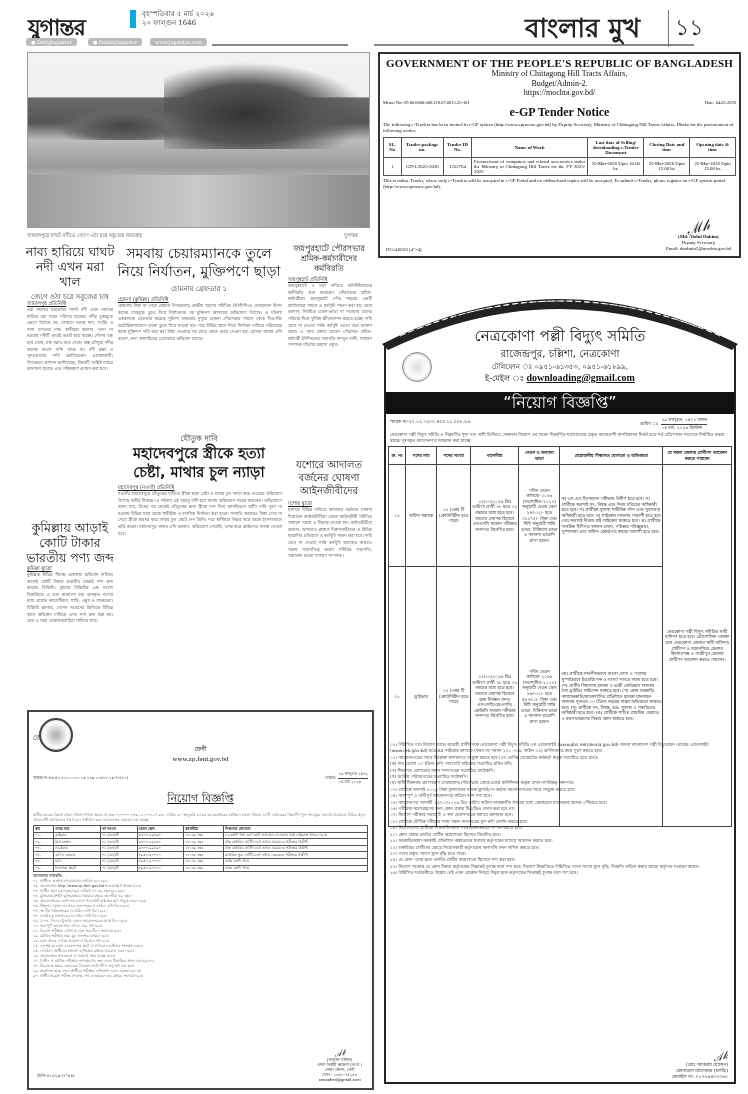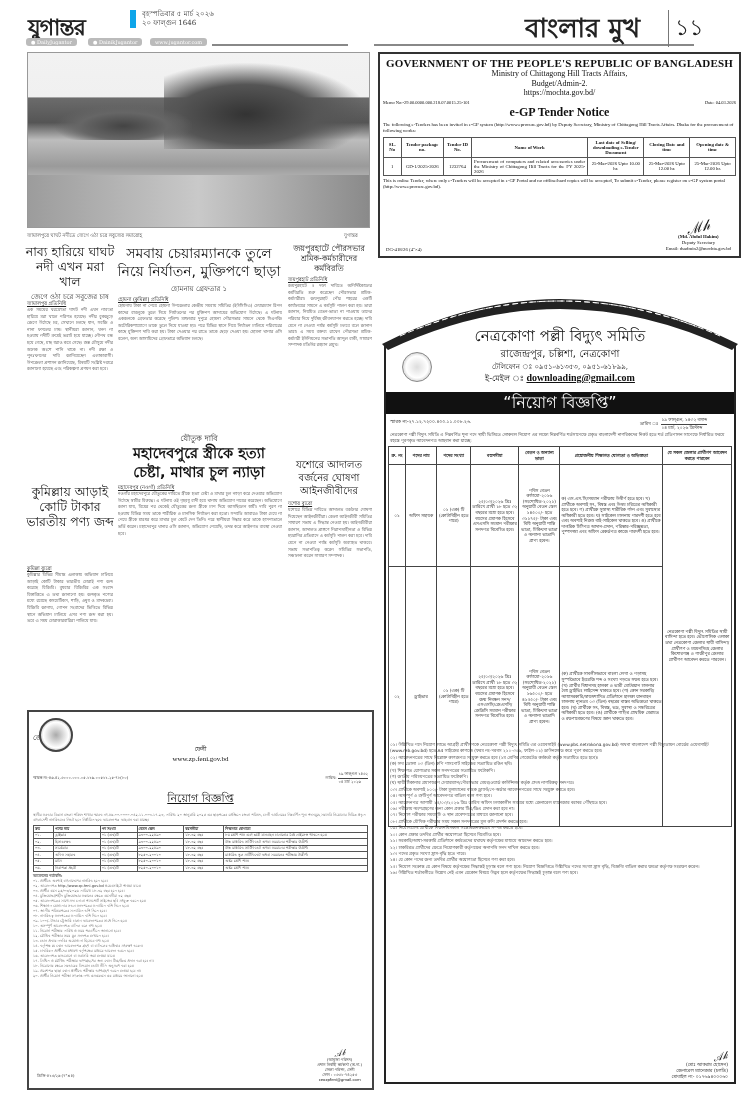--- a/index.html
+++ b/index.html
@@ -84,21 +84,21 @@
   <div class="river"></div>
 </div>
 <div class="abs caption" style="left:27px;top:232px">জামালপুরে ঘাঘট নদীতে জেগে ওঠা চরে সবুজের সমারোহ</div>
 <div class="abs caption" style="left:344px;top:232px">যুগান্তর</div>
 
 <div class="abs hl" style="left:25px;top:244px;width:90px;font-size:12.5px;line-height:15px">নাব্য হারিয়ে ঘাঘট নদী এখন মরা খাল</div>
 <div class="abs sub" style="left:25px;top:291px;width:90px;font-size:7px">জেগে ওঠা চরে সবুজের চাষ</div>
 <div class="abs byline" style="left:27px;top:300px">জামালপুর প্রতিনিধি</div>
 <div class="abs body-text" style="left:27px;top:307px;width:86px;height:197px">এক সময়ের খরস্রোতা ঘাঘট নদী এখন নাব্যতা হারিয়ে মরা খালে পরিণত হয়েছে। নদীর বুকজুড়ে জেগে উঠেছে চর, সেখানে চলছে ধান, সবজি ও নানা ফসলের চাষ। স্থানীয়রা জানান, খনন না হওয়ায় নদীটি ক্রমেই ভরাট হয়ে যাচ্ছে। নৌপথ বন্ধ হয়ে গেছে, মাছ ধরাও কমে গেছে। শুষ্ক মৌসুমে নদীর অনেক অংশে পানি থাকে না। নদী রক্ষা ও পুনঃখননের দাবি জানিয়েছেন এলাকাবাসী। উপজেলা প্রশাসন জানিয়েছে, বিষয়টি সংশ্লিষ্ট দপ্তরে জানানো হয়েছে এবং পরিকল্পনা প্রণয়ন করা হবে।</div>
 
-<div class="abs hl" style="left:25px;top:484px;width:90px;font-size:12.5px;line-height:15px">কুমিল্লায় আড়াই কোটি টাকার ভারতীয় পণ্য জব্দ</div>
+<div class="abs hl" style="left:25px;top:520px;width:90px;font-size:12.5px;line-height:15px">কুমিল্লায় আড়াই কোটি টাকার ভারতীয় পণ্য জব্দ</div>
 <div class="abs byline" style="left:27px;top:565px">কুমিল্লা ব্যুরো</div>
 <div class="abs body-text" style="left:27px;top:572px;width:86px;height:128px">কুমিল্লার বিভিন্ন সীমান্ত এলাকায় অভিযান চালিয়ে আড়াই কোটি টাকার ভারতীয় চোরাই পণ্য জব্দ করেছে বিজিবি। বুধবার বিজিবির এক সংবাদ বিজ্ঞপ্তিতে এ তথ্য জানানো হয়। জব্দকৃত পণ্যের মধ্যে রয়েছে কসমেটিকস, শাড়ি, ওষুধ ও মাদকদ্রব্য। বিজিবি জানায়, গোপন সংবাদের ভিত্তিতে বিভিন্ন স্থানে অভিযান চালিয়ে এসব পণ্য জব্দ করা হয়। তবে এ সময় চোরাকারবারিরা পালিয়ে যায়।</div>
 
 <div class="abs hl" style="left:115px;top:244px;width:168px;font-size:14px;line-height:18px">সমবায় চেয়ারম্যানকে তুলে নিয়ে নির্যাতন, মুক্তিপণে ছাড়া</div>
 <div class="abs sub" style="left:115px;top:283px;width:168px;font-size:7px">হোমনায় গ্রেফতার ১</div>
 <div class="abs byline" style="left:118px;top:296px">হোমনা (কুমিল্লা) প্রতিনিধি</div>
 <div class="abs body-text" style="left:118px;top:303px;width:164px;height:122px">হোমনায় টাকা না পেয়ে হোমনা উপজেলার কেন্দ্রীয় সমবায় সমিতির (ইউসিসিএ) চেয়ারম্যান রিপন কাদের বাবলুকে তুলে নিয়ে নির্যাতনের পর মুক্তিপণ আদায়ের অভিযোগ উঠেছে। এ ঘটনায় একজনকে গ্রেফতার করেছে পুলিশ। মঙ্গলবার দুপুরে হোমনা পৌরসভার সামনে থেকে সিএনজি অটোরিকশাযোগে তাকে তুলে নিয়ে যাওয়া হয়। পরে বিভিন্ন স্থানে নিয়ে নির্যাতন চালিয়ে পরিবারের কাছে মুক্তিপণ দাবি করা হয়। টাকা দেওয়ার পর রাতে তাকে ছেড়ে দেওয়া হয়। হোমনা থানার ওসি বলেন, অন্য আসামিদের গ্রেফতারে অভিযান চলছে।</div>
 
 <div class="abs sub" style="left:115px;top:432px;width:168px;font-size:8px">যৌতুক দাবি</div>
 <div class="abs hl" style="left:115px;top:444px;width:168px;font-size:14.5px;line-height:19px;font-weight:bold">মহাদেবপুরে স্ত্রীকে হত্যা চেষ্টা, মাথার চুল ন্যাড়া</div>

